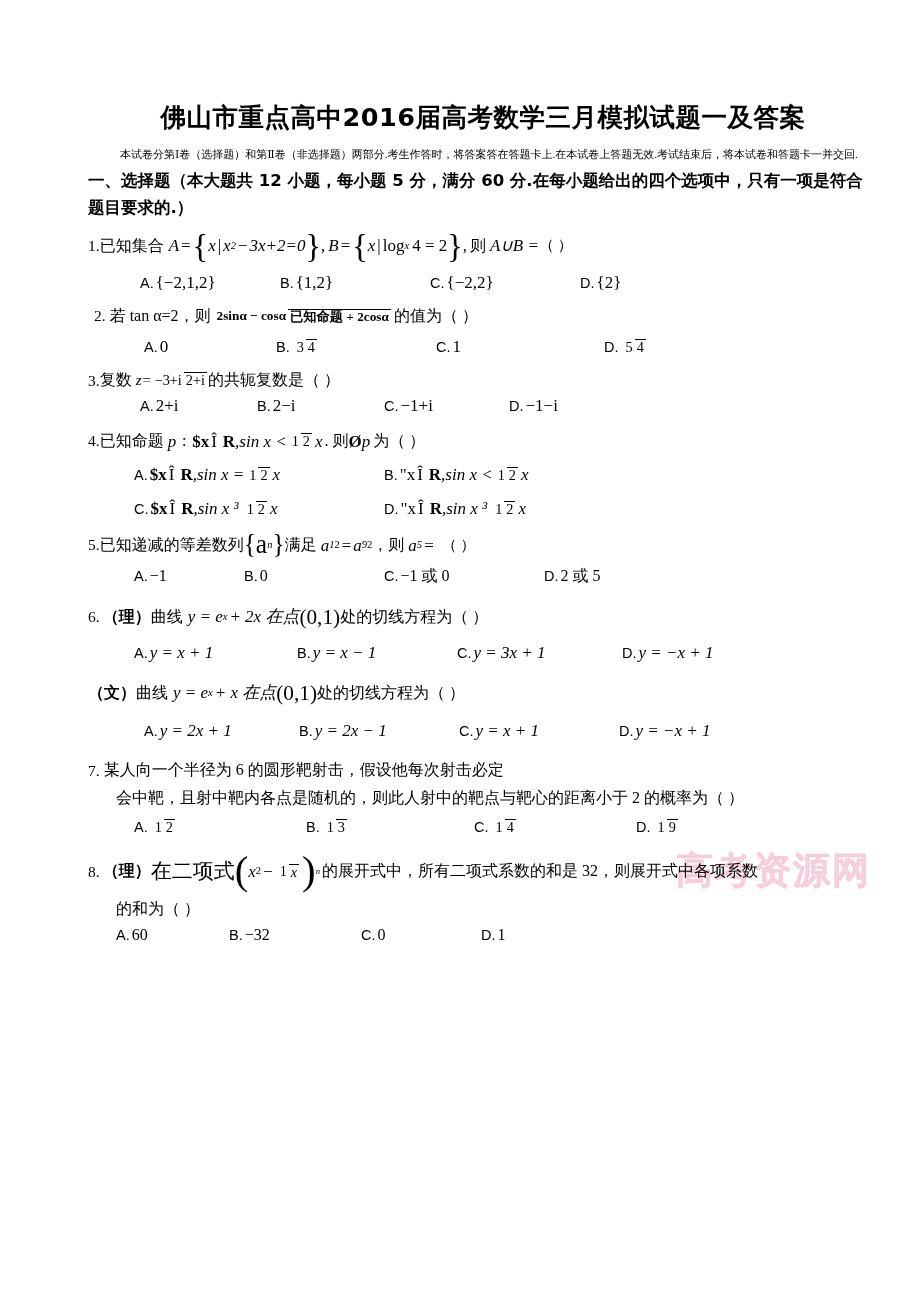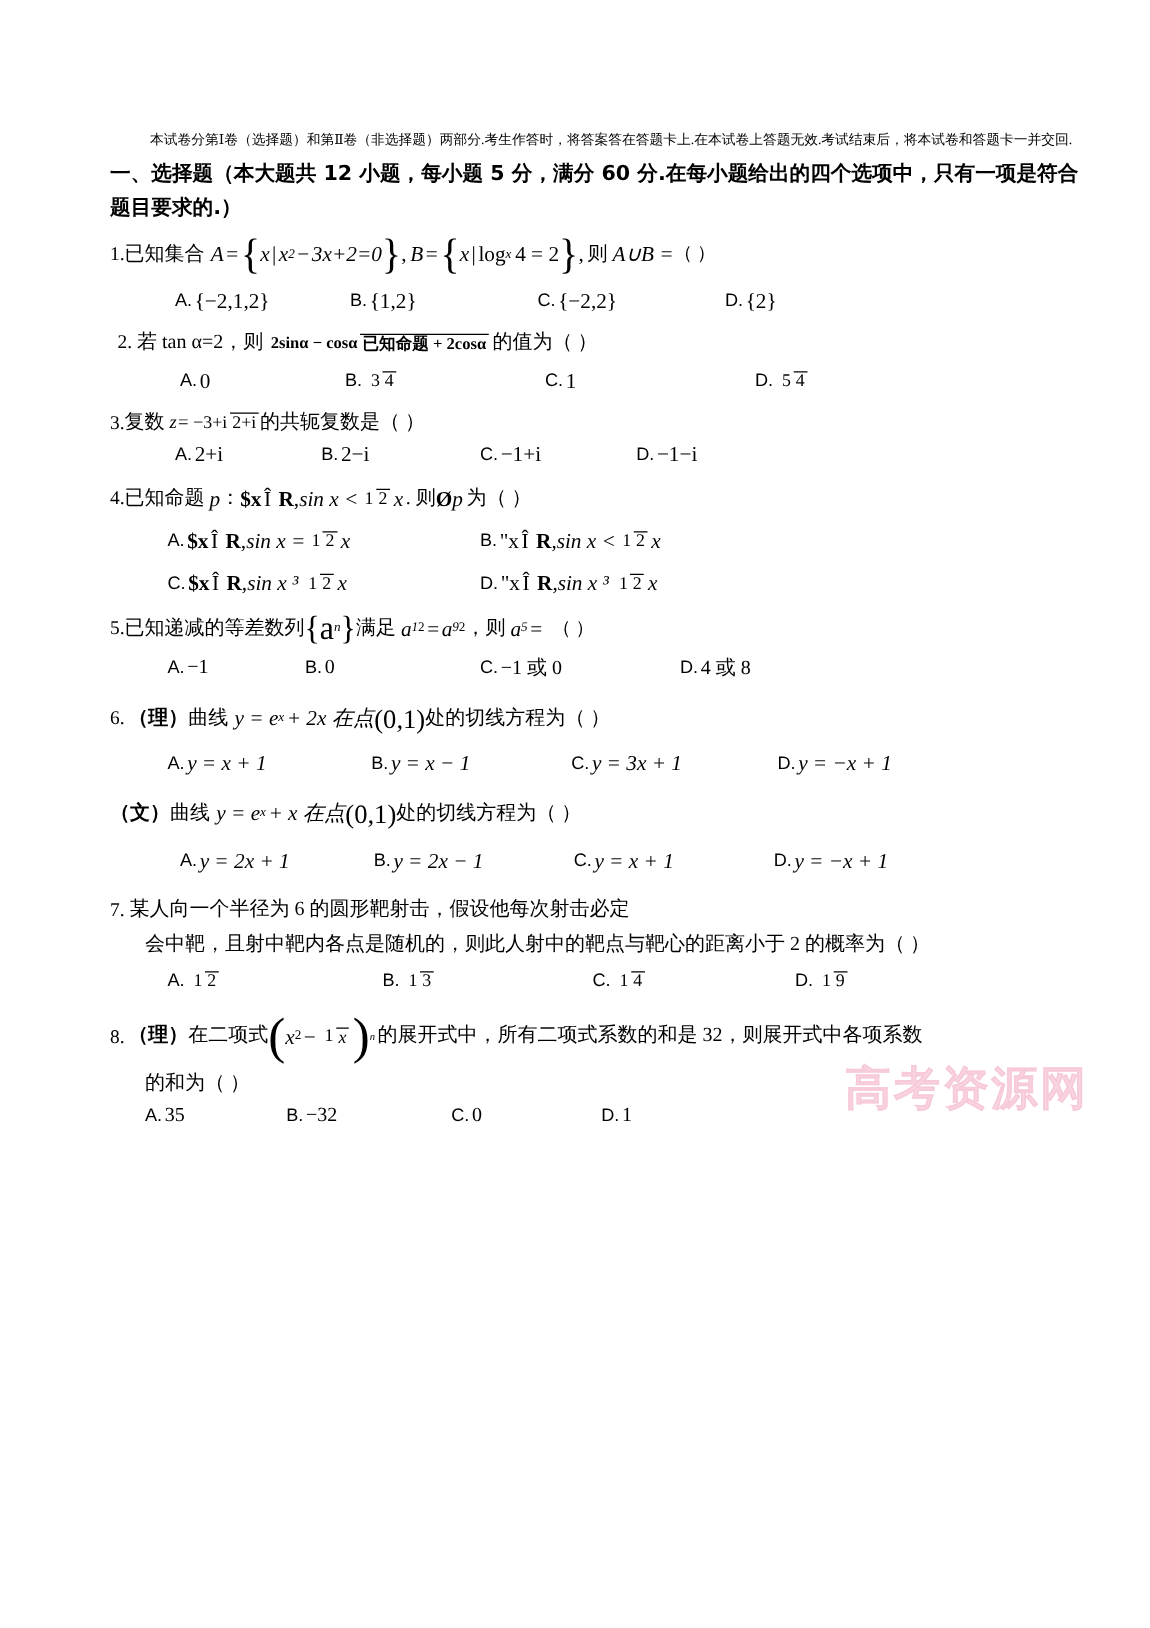--- a/index.html
+++ b/index.html
@@ -80,20 +80,21 @@
 </style>
 </head>
 <body>
 
 <div class="page">
 
   <div class="watermark">高考资源网</div>
 
   <div class="content">
 
+    <h1 class="title">佛山市重点高中2016届高考数学三月模拟试题一及答案</h1>
 
     <p class="intro">本试卷分第Ⅰ卷（选择题）和第Ⅱ卷（非选择题）两部分.考生作答时，将答案答在答题卡上.在本试卷上答题无效.考试结束后，将本试卷和答题卡一并交回.</p>
 
 
     <div class="sec-head">一、选择题（本大题共 12 小题，每小题 5 分，满分 60 分.在每小题给出的四个选项中，只有一项是符合题目要求的.）</div>
 
     <div class="q" style="margin-top:12px;">
       <div class="qline">
         <span class="mr" style="font-size:15.5px;">1.</span>
         <span style="font-size:16px;">已知集合</span>
@@ -314,21 +315,21 @@
         <div class="opt" style="width:140px;">
           <span class="olab">B.</span>
           <span class="mr">0</span>
         </div>
         <div class="opt" style="width:160px;">
           <span class="olab">C.</span>
           <span class="mr">−1 或 0</span>
         </div>
         <div class="opt">
           <span class="olab">D.</span>
-          <span class="mr">4 或 8</span>
+          <span class="mr">2 或 5</span>
         </div>
       </div>
     </div>
 
     <div class="q" style="margin-top:18px;">
       <div class="qline">
         <span style="font-size:15.5px;">6.</span>
         <span style="font-size:16px;font-weight:700;margin-left:3px;">（理）</span>
         <span style="font-size:16px;">曲线</span>
         <span class="mi" style="margin-left:5px;">y = e</span>
@@ -422,40 +423,40 @@
             <span class="den">9</span>
           </span>
         </div>
       </div>
     </div>
 
     <div class="q" style="margin-top:22px;">
       <div class="qline">
         <span style="font-size:15.5px;">8.</span>
         <span style="font-size:16px;font-weight:700;margin-left:3px;">（理）</span>
-        <span style="font-size:16px;">在二项式</span>
+        <span style="font-size:21px;">在二项式</span>
         <span class="tallparen">(</span>
         <span class="mi">x</span>
           <span class="supr">2</span>
         <span class="op">−</span>
         <span class="frac">
           <span class="num">1</span>
           <span class="den mi">x</span>
         </span>
         <span class="tallparen">)</span>
           <span class="sup" style="font-size:.5em;">n</span>
         <span style="font-size:16px;margin-left:2px;">的展开式中，所有二项式系数的和是 32，则展开式中各项系数</span>
       </div>
       <div class="qline" style="margin-top:14px;padding-left:28px;">
         <span style="font-size:16px;">的和为（     ）</span>
       </div>
       <div class="opts" style="margin-top:8px;padding-left:28px;font-size:16px;">
         <div class="opt" style="width:113px;">
           <span class="olab">A.</span>
-          <span class="mr">35</span>
+          <span class="mr">60</span>
         </div>
         <div class="opt" style="width:132px;">
           <span class="olab">B.</span>
           <span class="mr">−32</span>
         </div>
         <div class="opt" style="width:120px;">
           <span class="olab">C.</span>
           <span class="mr">0</span>
         </div>
         <div class="opt">

